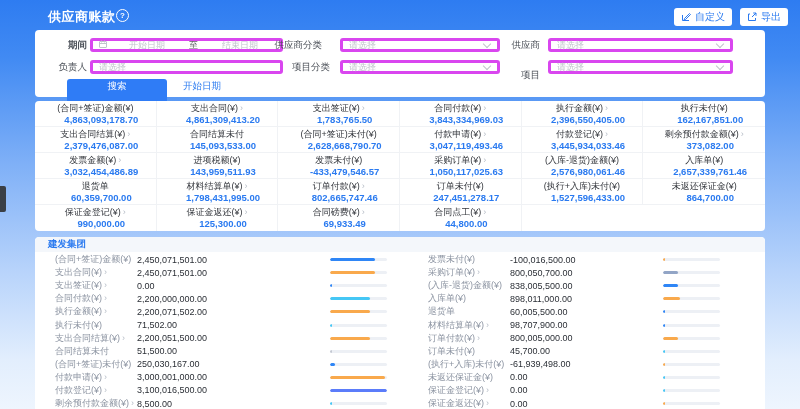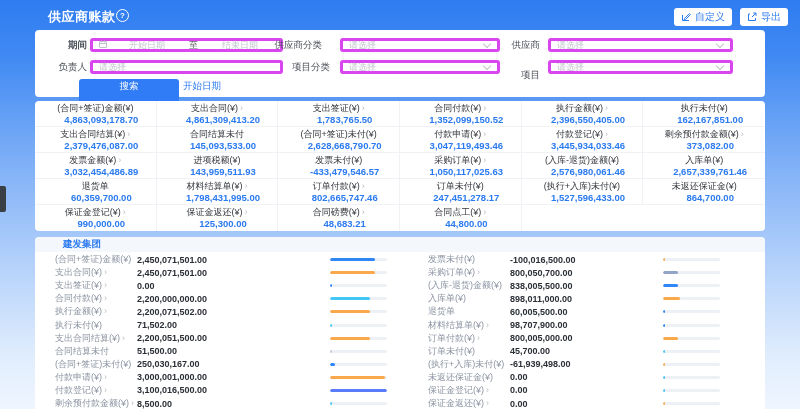--- a/index.html
+++ b/index.html
@@ -22,46 +22,46 @@
   .filter-card{left:35px;top:30px;width:730px;height:67px;}
   .flabel{position:absolute;font-size:9.5px;color:#4a4f57;text-align:right;line-height:14px;}
   .field{position:absolute;height:14px;border:3px solid #d946ef;border-radius:3px;background:#fff;
     display:flex;align-items:center;font-size:9px;color:#c0c4cc;box-sizing:border-box;}
   .field input{border:none;outline:none;flex:1;font-size:9px;color:#606266;min-width:0;background:transparent;padding:0 6px;font-family:inherit;}
   .field input::placeholder{color:#c0c4cc;}
   .chev{width:5px;height:5px;border:solid #c0c4cc;border-width:0 1px 1px 0;transform:rotate(45deg);margin:-3px 7px 0 0;flex:none;}
   .dr-seg{flex:1;text-align:center;}
   .dr-to{flex:none;color:#606266;padding:0 2px;}
   .cal{flex:none;margin-left:6px;}
-  .search-btn{position:absolute;left:44px;top:49px;width:100px;height:24px;background:#2f7cf6;border-radius:3px;
+  .search-btn{position:absolute;left:32px;top:49px;width:100px;height:24px;background:#2f7cf6;border-radius:3px;
     color:#fff;font-size:9.5px;text-align:center;line-height:14px;cursor:pointer;}
   .clear-link{position:absolute;left:148px;top:49px;font-size:9.5px;color:#2a7af0;line-height:14px;cursor:pointer;}
 
   
   .stats-card{left:35px;top:101px;width:730px;height:130px;overflow:hidden;}
   .stats-grid{display:grid;grid-template-columns:repeat(6,1fr);}
   .stat-cell{height:26px;box-sizing:border-box;border-right:1px solid #f0f2f5;border-bottom:1px solid #f0f2f5;
     display:flex;flex-direction:column;align-items:center;justify-content:center;gap:1px;}
   .stat-cell:nth-child(6n){border-right:none;}
   .stat-cell:nth-child(n+25){border-bottom:none;}
   .stat-label{font-size:9px;color:#32353b;white-space:nowrap;line-height:10px;}
   .stat-value{font-size:9.5px;font-weight:bold;color:#2a7af0;white-space:nowrap;line-height:11px;margin-left:12px;}
   .arrow{color:#b6bcc6;font-size:9px;margin-left:2px;font-weight:normal;}
 
   
   .detail-card{left:35px;top:237px;width:730px;height:200px;overflow:hidden;}
-  .group-header{height:15px;background:#f4f7fb;border-radius:4px 4px 0 0;display:flex;align-items:center;padding:0 28px;}
+  .group-header{height:15px;background:#f4f7fb;border-radius:4px 4px 0 0;display:flex;align-items:center;padding:0 13px;}
   .group-name{font-size:9.5px;font-weight:bold;color:#2a7af0;cursor:pointer;}
   .detail-columns{display:flex;padding:1px 20px 0 20px;}
   .dcol{display:flex;flex-direction:column;}
   .dcol-left{width:332px;margin-right:41px;}
   .dcol-right{flex:1;padding-right:25px;}
   .drow{display:flex;align-items:center;height:13.1px;}
   .dlabel{width:82px;flex:none;font-size:9px;color:#8b93a1;white-space:nowrap;overflow:visible;}
-  .dvalue{flex:1;font-size:9px;font-weight:bold;color:#2b2f36;white-space:nowrap;}
+  .dvalue{flex:1;font-size:9px;font-weight:normal;color:#2b2f36;white-space:nowrap;}
   .dbar{flex:none;width:57px;height:3px;border-radius:2px;background:#edf0f5;position:relative;overflow:hidden;}
   .dfill{position:absolute;left:0;top:0;height:3px;border-radius:2px;display:block;}
 
   
   .drawer-handle{position:absolute;left:0;top:186px;width:6px;height:26px;background:#3a3f46;border-radius:0 2px 2px 0;cursor:pointer;}
 </style>
 </head>
 <body>
 
 <div class="screen">
@@ -143,21 +143,21 @@
         <div class="stat-cell">
           <div class="stat-label">支出合同(¥)<span class="arrow">›</span></div>
           <div class="stat-value">4,861,309,413.20</div>
         </div>
         <div class="stat-cell">
           <div class="stat-label">支出签证(¥)<span class="arrow">›</span></div>
           <div class="stat-value">1,783,765.50</div>
         </div>
         <div class="stat-cell">
           <div class="stat-label">合同付款(¥)<span class="arrow">›</span></div>
-          <div class="stat-value">1,352,099,150.52</div>
+          <div class="stat-value">3,843,334,969.03</div>
         </div>
         <div class="stat-cell">
           <div class="stat-label">执行金额(¥)<span class="arrow">›</span></div>
           <div class="stat-value">2,396,550,405.00</div>
         </div>
         <div class="stat-cell">
           <div class="stat-label">执行未付(¥)</div>
           <div class="stat-value">162,167,851.00</div>
         </div>
         <div class="stat-cell">
@@ -235,21 +235,21 @@
         <div class="stat-cell">
           <div class="stat-label">保证金登记(¥)<span class="arrow">›</span></div>
           <div class="stat-value">990,000.00</div>
         </div>
         <div class="stat-cell">
           <div class="stat-label">保证金返还(¥)<span class="arrow">›</span></div>
           <div class="stat-value">125,300.00</div>
         </div>
         <div class="stat-cell">
           <div class="stat-label">合同磅费(¥)<span class="arrow">›</span></div>
-          <div class="stat-value">48,683.21</div>
+          <div class="stat-value">69,933.49</div>
         </div>
         <div class="stat-cell">
           <div class="stat-label">合同点工(¥)<span class="arrow">›</span></div>
           <div class="stat-value">44,800.00</div>
         </div>
       </div>
   </div>
 
   <div class="card detail-card">
     <div class="group-header">

